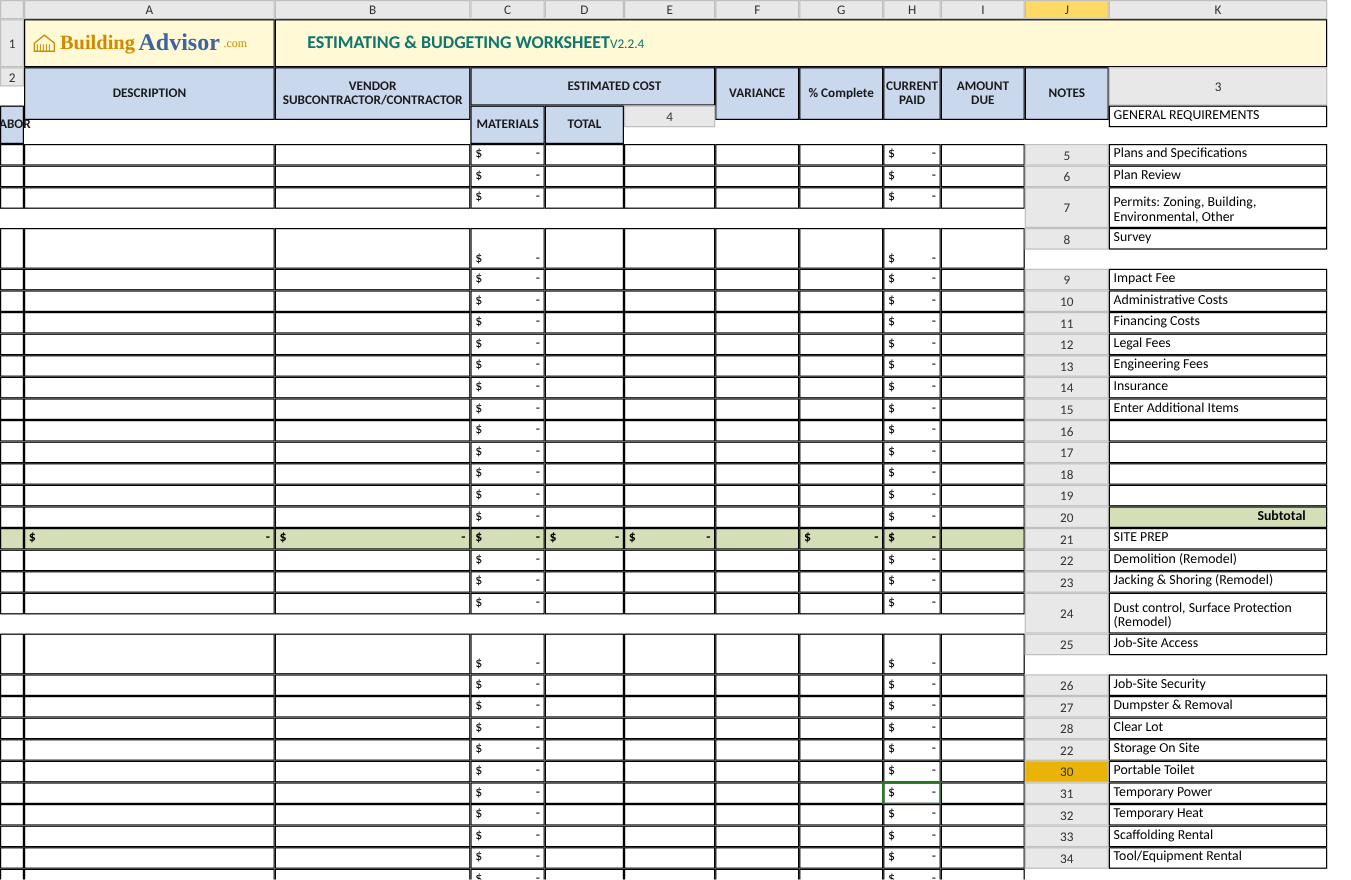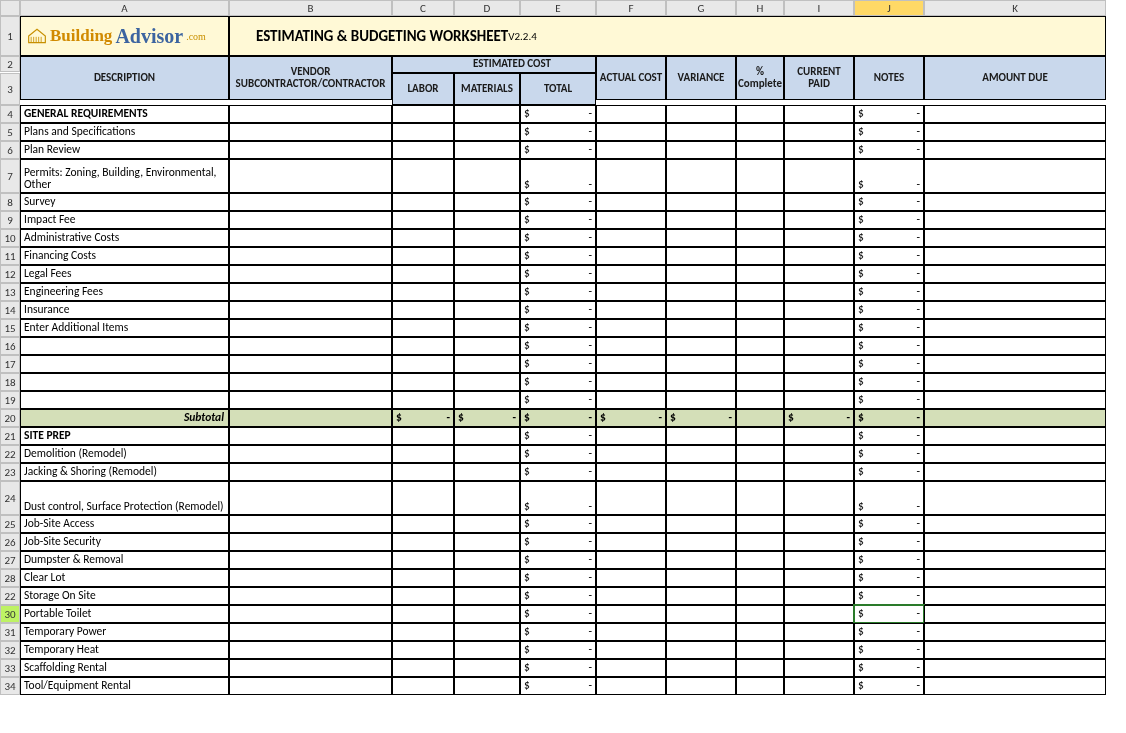--- a/index.html
+++ b/index.html
@@ -45,21 +45,21 @@
     border: 1px solid #000;
     height: 40px;
     display: flex;
     align-items: center;
     padding: 0 6px;
   }
   .titleGroup {
     grid-column: 3 / span 10;
     font-weight: bold;
     font-size: 15px;
-    color: #000000;
+    color: #0f766e;
     padding-left: 26px;
   }
   .logoCell {
     grid-column: 2 / span 1;
     display: flex;
     align-items: center;
     gap: 3px;
     font-family: Georgia, serif;
     text-align: right;
   }
@@ -73,34 +73,34 @@
     font-size: 11px;
     color: #1a1a1a;
     display: flex;
     align-items: center;
     justify-content: center;
     text-align: center;
     padding: 2px;
     line-height: 1.1;
   }
   .hdr.h48 { height: 44px; }
-  .hdr.h16 { height: 17px; padding-left: 38px; }
+  .hdr.h16 { height: 32px; padding-left: 38px; }
   .hdr.h32 { height: 32px; }
-  .section { font-weight: bold; }
+  .section { font-weight: normal; }
   .subtotal { background: #d4dfb8; font-weight: bold; }
   .subtotal.right { justify-content: flex-end; }
   .money {
     display: flex;
     justify-content: space-between;
     width: 100%;
   }
   .rownum.tall { height: 34px; }
   .cell.tall { height: 34px; align-items: flex-end; padding-bottom:2px;}
   .cell.sel { outline: 2px solid #2a7a2a; outline-offset:-1px;}
-  .rownum.sel { background:#bef264;}
+  .rownum.sel { background:#eab308;}
   .house-icon {
     width: 20px; height: 18px; display:inline-block;
   }
 </style>
 </head>
 <body>
 
 <div class="sheet" id="sheet">
     <div class="colhead"></div>
     <div class="colhead">A</div>
@@ -125,26 +125,25 @@
       <span class="b3">.com</span>
     </div>
     <div class="titleRow titleGroup">
       <span>ESTIMATING &amp; BUDGETING WORKSHEET</span> 
       <span style="font-weight:normal;font-size:11px">V2.2.4</span>
     </div>
     <div class="rownum" style="height: 16px;">2</div>
     <div class="hdr h48" style="grid-row: span 2">DESCRIPTION</div>
     <div class="hdr h48" style="grid-row: span 2">VENDOR SUBCONTRACTOR/CONTRACTOR</div>
     <div class="hdr h16" style="grid-column: span 3">ESTIMATED COST</div>
-    <div class="hdr h48" style="grid-row: span 2">ACTUAL COST</div>
     <div class="hdr h48" style="grid-row: span 2">VARIANCE</div>
     <div class="hdr h48" style="grid-row: span 2">% Complete</div>
     <div class="hdr h48" style="grid-row: span 2">CURRENT PAID</div>
+    <div class="hdr h48" style="grid-row: span 2">AMOUNT DUE</div>
     <div class="hdr h48" style="grid-row: span 2">NOTES</div>
-    <div class="hdr h48" style="grid-row: span 2">AMOUNT DUE</div>
     <div class="rownum" style="height: 32px;">3</div>
     <div class="hdr h32">LABOR</div>
     <div class="hdr h32">MATERIALS</div>
     <div class="hdr h32">TOTAL</div>
     <div class="rownum">4</div>
     <div class="cell section">GENERAL REQUIREMENTS</div>
     <div class="cell"></div>
     <div class="cell"></div>
     <div class="cell"></div>
     <div class="cell">
@@ -488,21 +487,21 @@
     <div class="cell"></div>
     <div class="cell"></div>
     <div class="cell">
       <span class="money">
         <span>$</span>
         <span>-</span>
       </span>
     </div>
     <div class="cell"></div>
     <div class="rownum">20</div>
-    <div class="cell subtotal right" style="justify-content: flex-end; padding-right: 4px; font-style: italic;">Subtotal</div>
+    <div class="cell subtotal right" style="justify-content: flex-end; padding-right: 17px;">Subtotal</div>
     <div class="cell subtotal"></div>
     <div class="cell subtotal" style="font-weight: bold;">
       <span class="money">
         <span>$</span>
         <span>-</span>
       </span>
     </div>
     <div class="cell subtotal" style="font-weight: bold;">
       <span class="money">
         <span>$</span>

